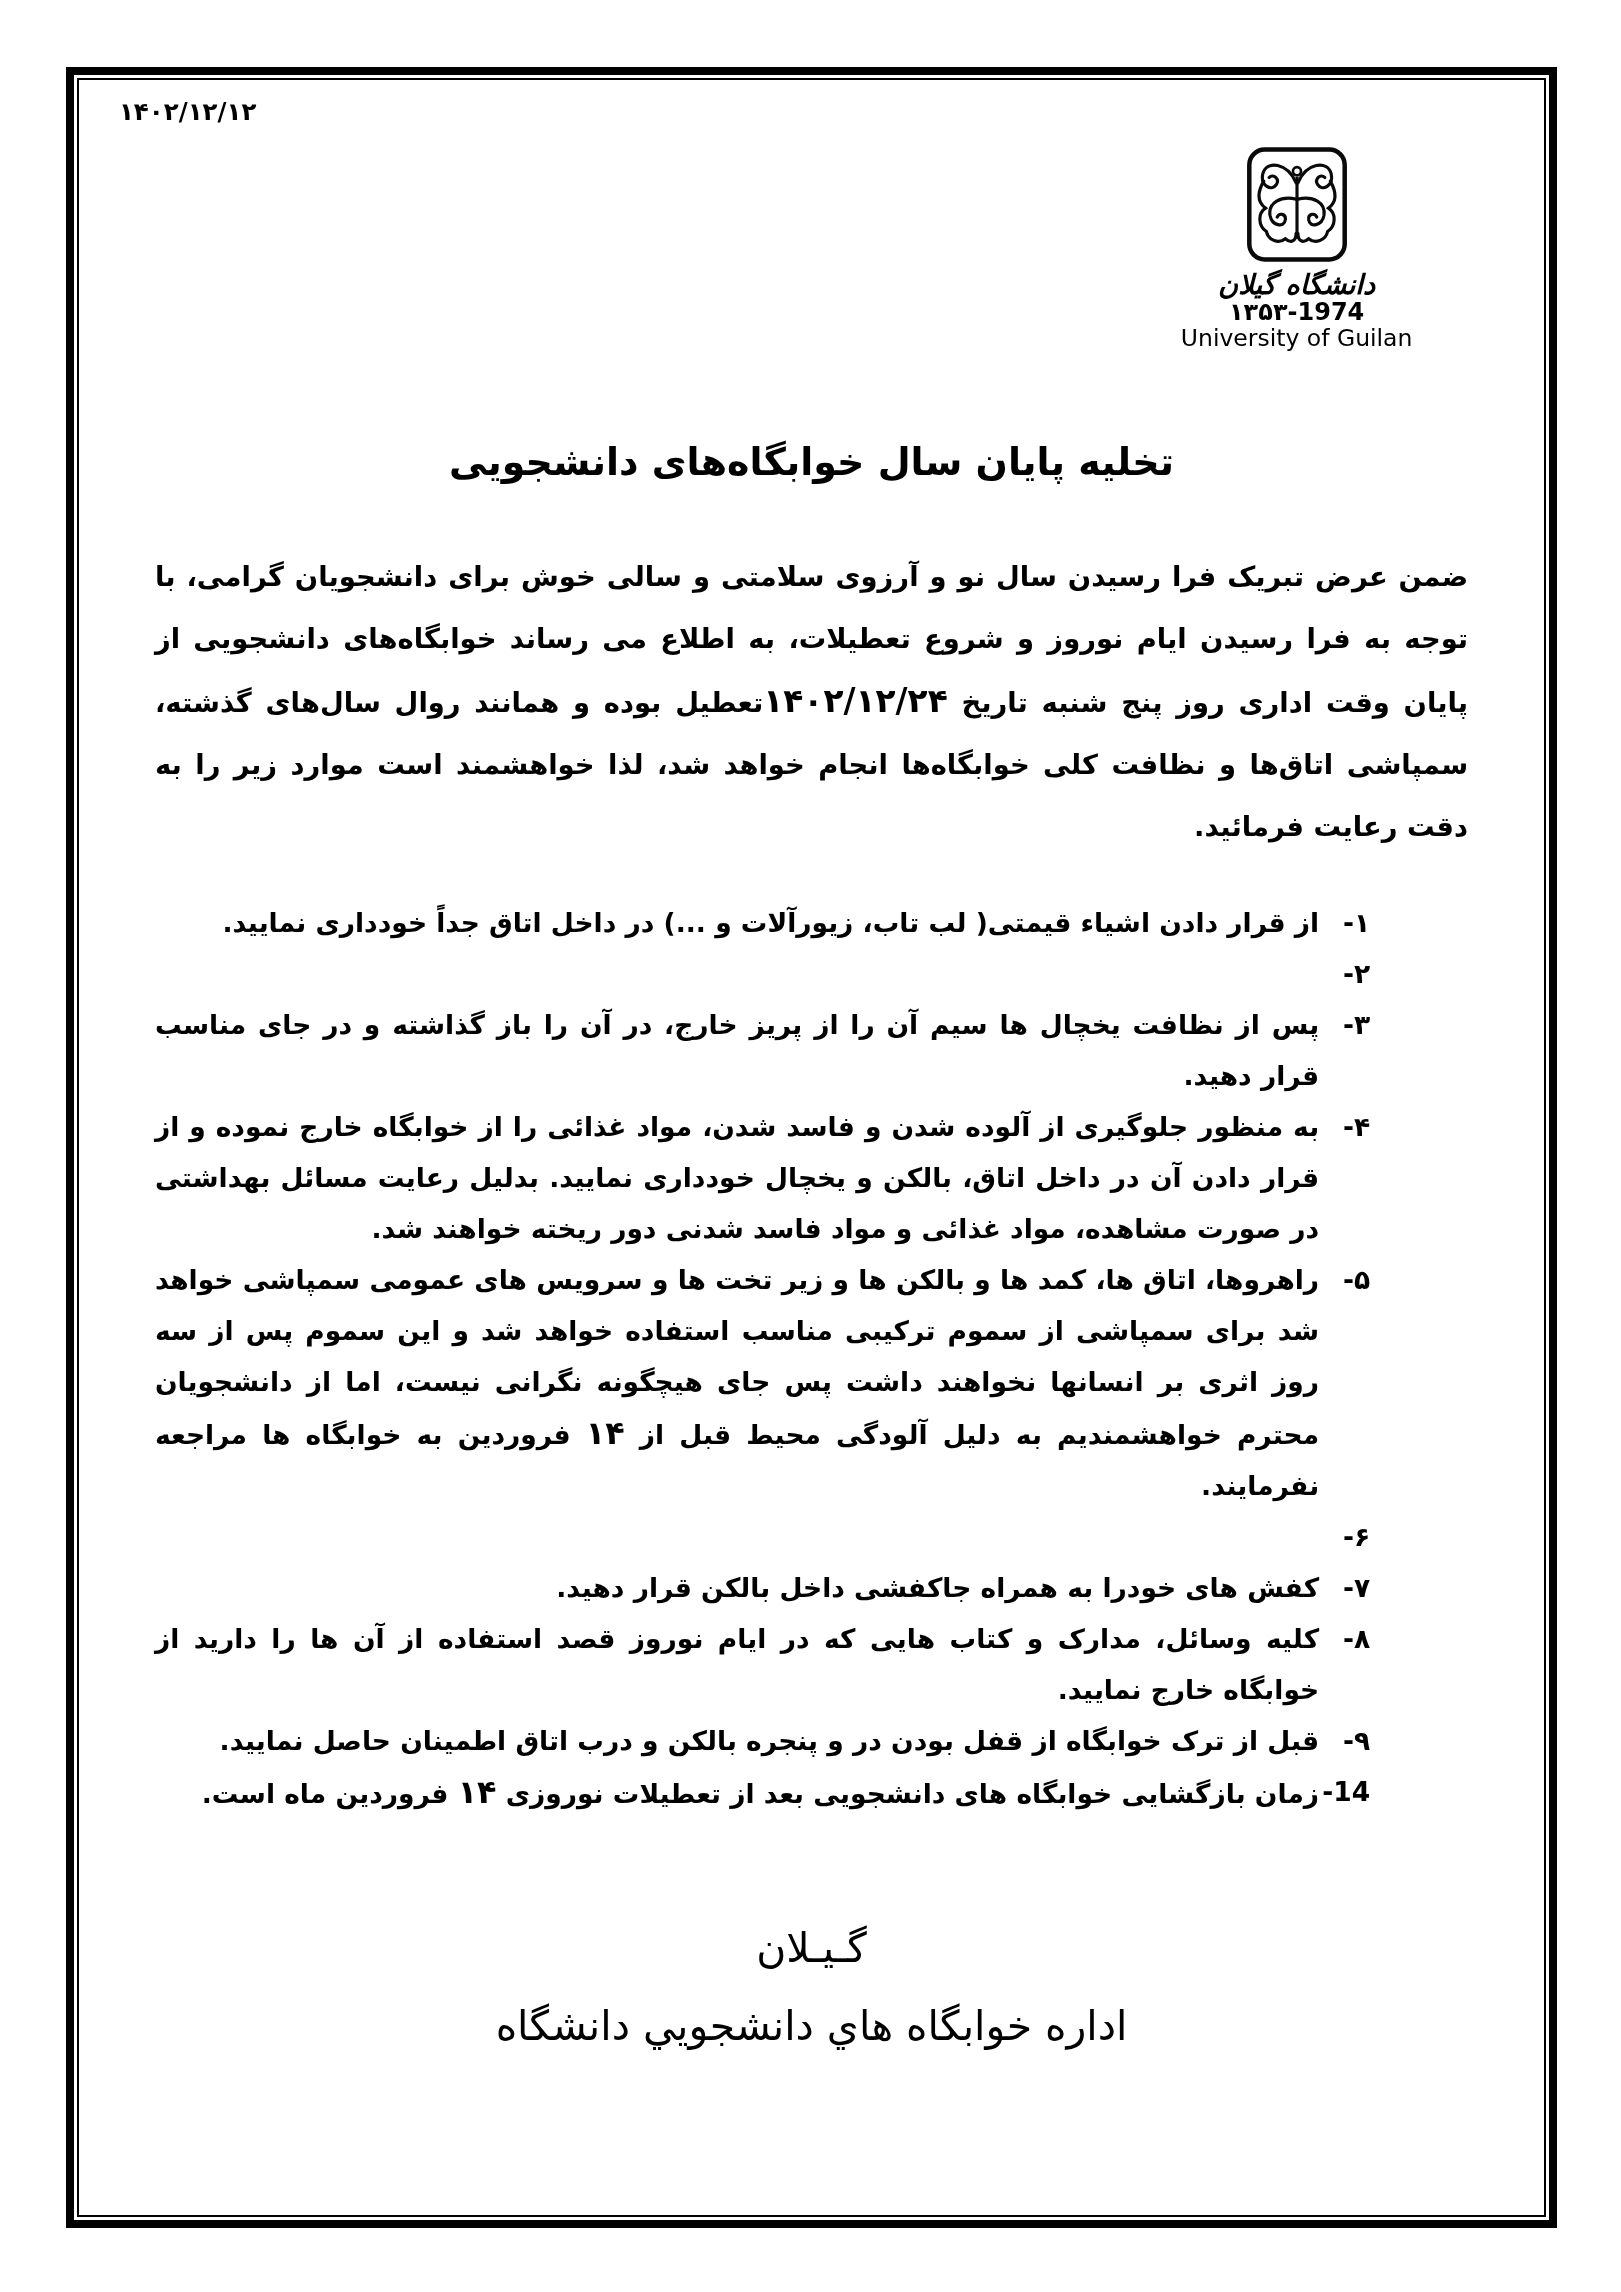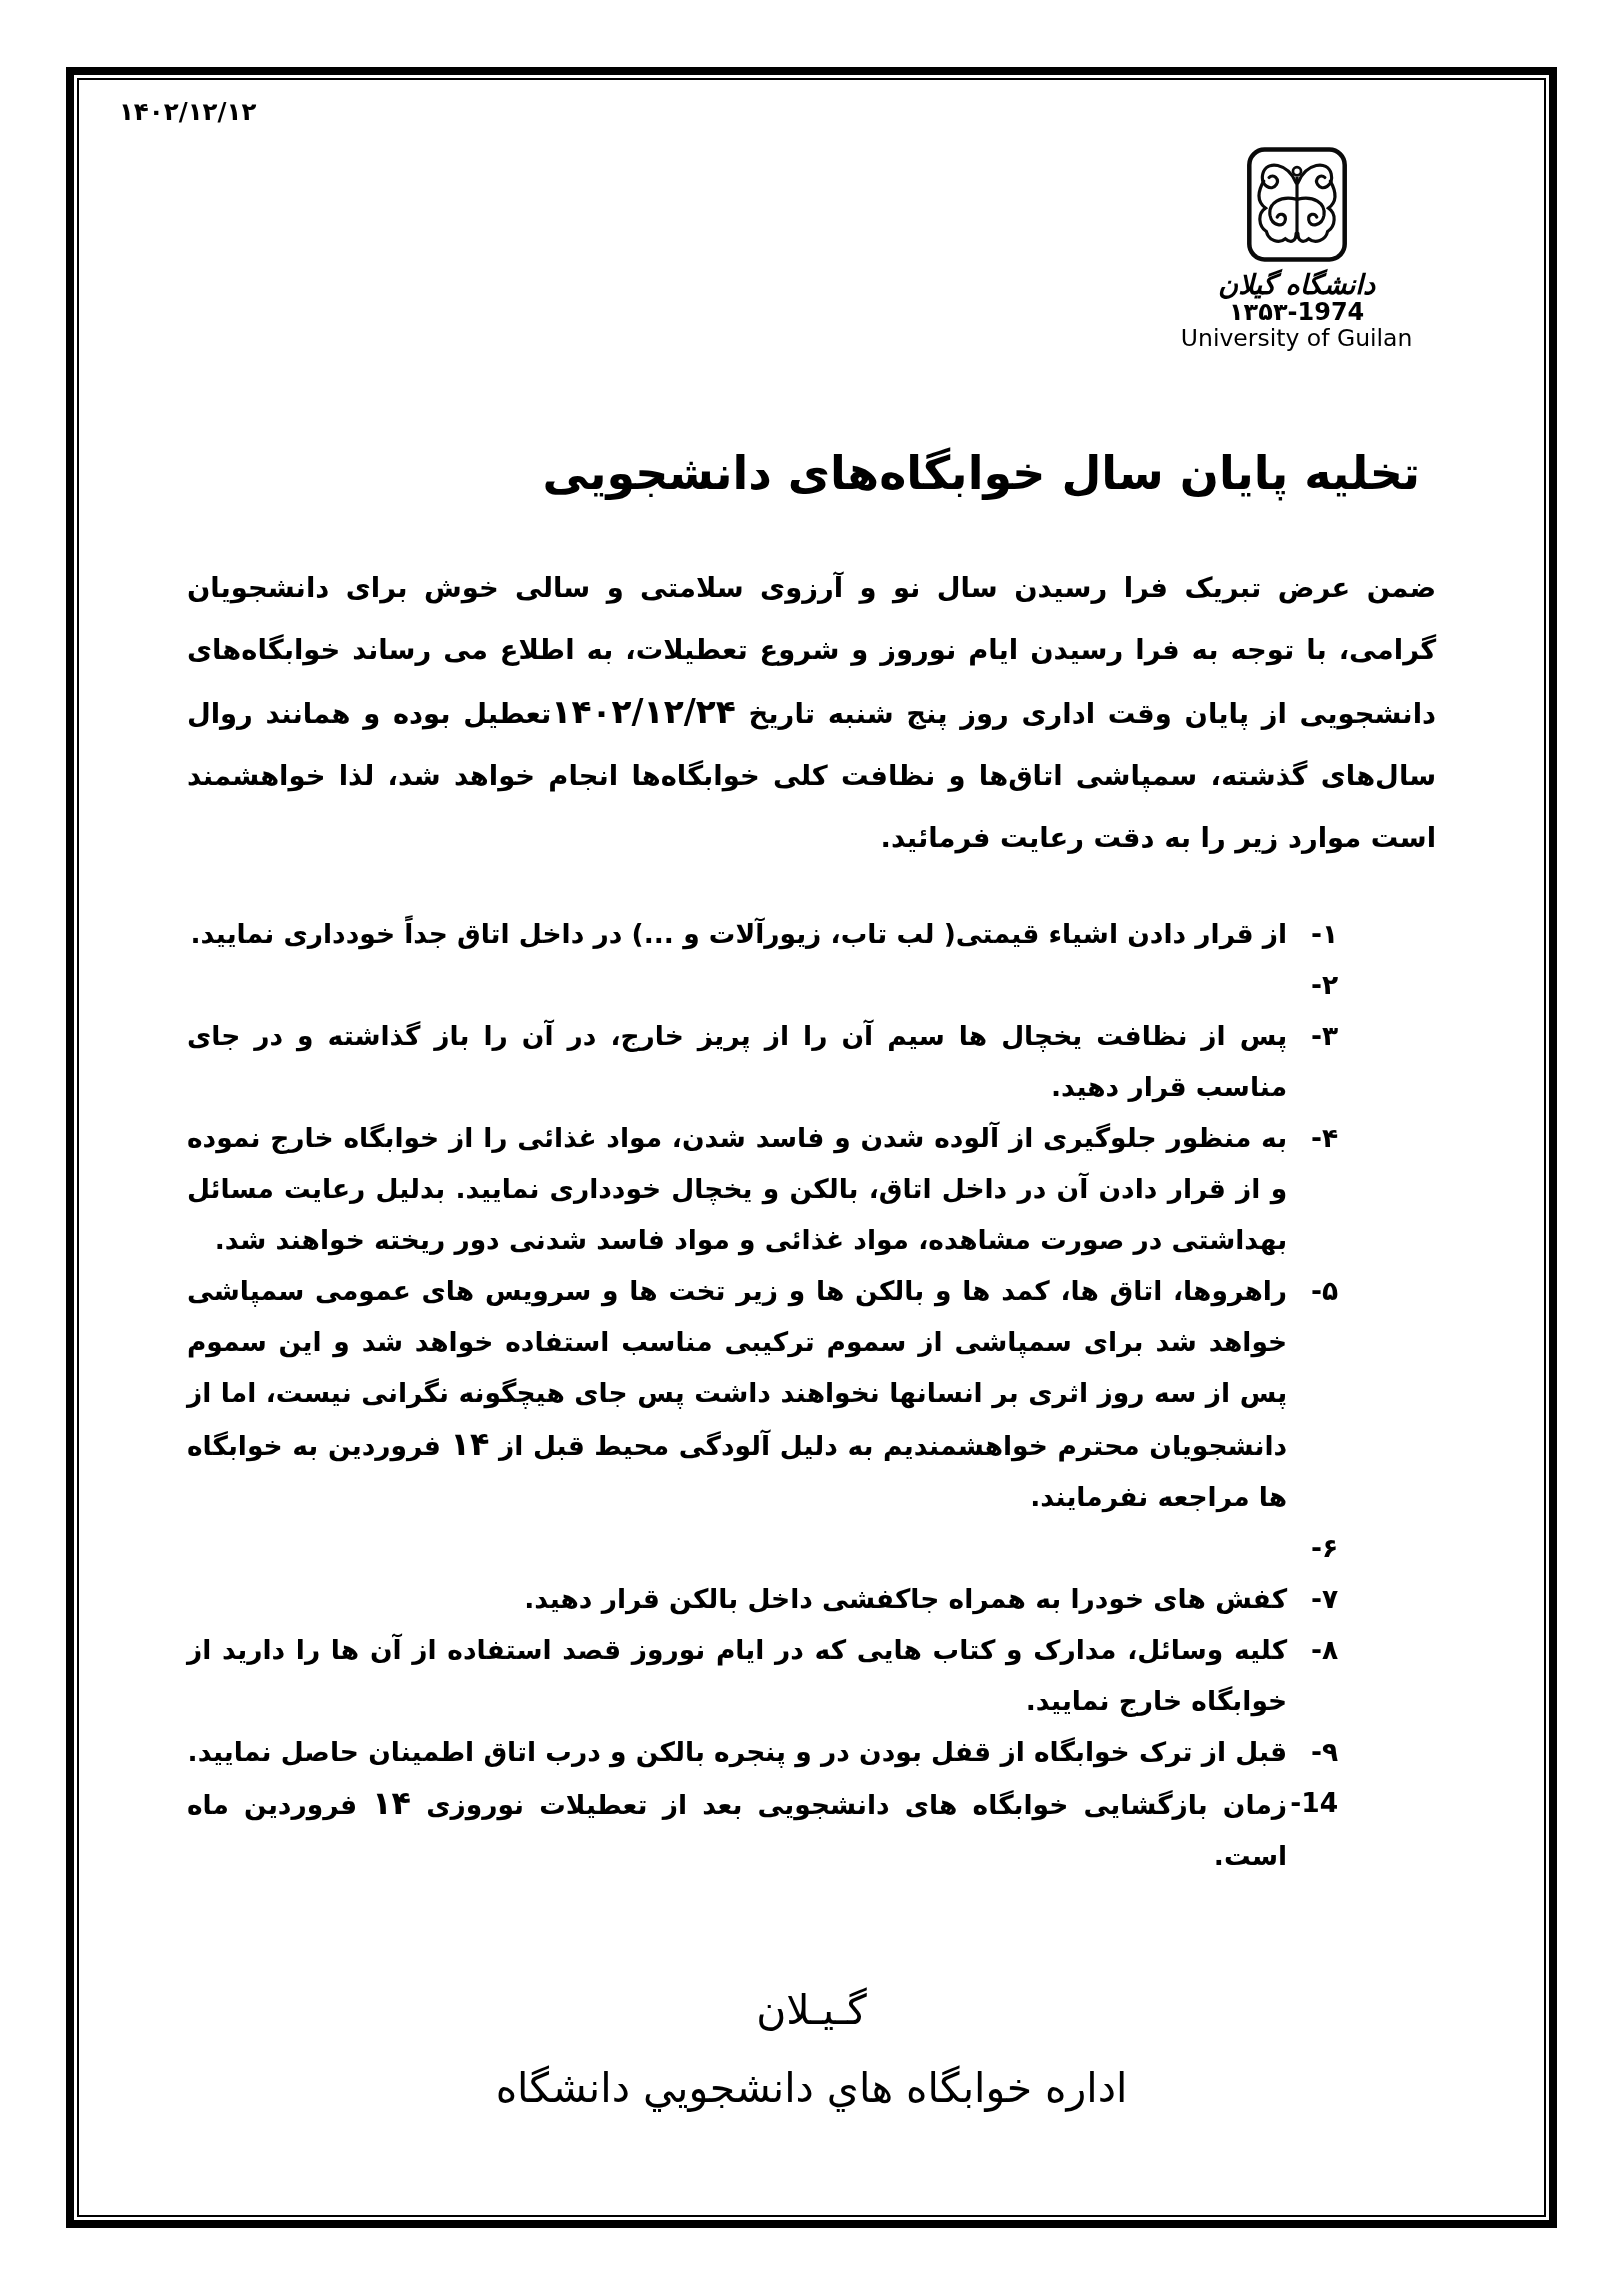--- a/index.html
+++ b/index.html
@@ -28,21 +28,21 @@
   }
   .inner-frame {
     position: absolute;
     inset: 2.9px;
     border: 2.9px solid #000;
   }
   .content {
     position: absolute;
     inset: 0;
     direction: rtl;
-    padding: 0 108px;
+    padding: 0 76px;
     box-sizing: border-box;
   }
   .doc-date {
     position: absolute;
     left: 40px;
     top: 17.6px;
     direction: ltr;
     text-align: left;
     font-weight: bold;
     font-size: 24.5px;
@@ -76,23 +76,24 @@
     letter-spacing: 1px;
     white-space: nowrap;
   }
   .logo-en {
     font-size: 23.5px;
     font-weight: normal;
     line-height: 29px;
     white-space: nowrap;
   }
   .title {
-    margin: 16px;
+    margin: 5px;
     padding-top: 345px;
-    font-size: 46px;
+    text-align: center;
+    font-size: 38px;
     font-weight: 900;
     line-height: 65px;
   }
   .lead {
     margin: 51px 0 0 0;
     font-size: 27.4px;
     font-weight: bold;
     line-height: 62px;
     text-align: justify;
   }

